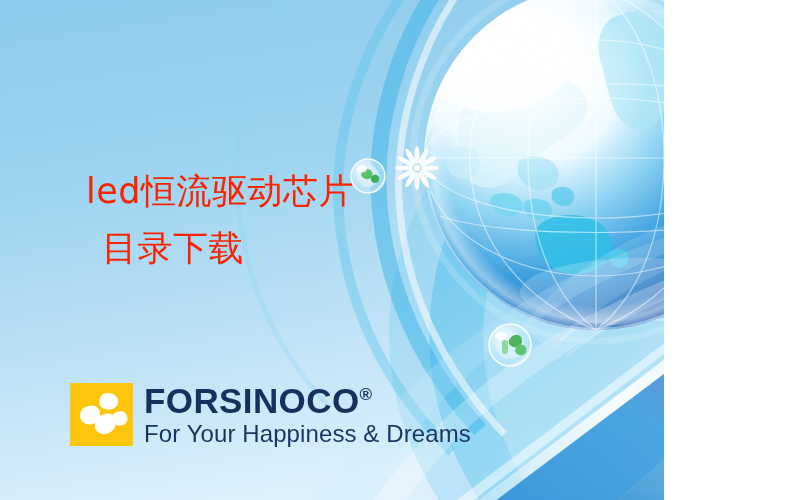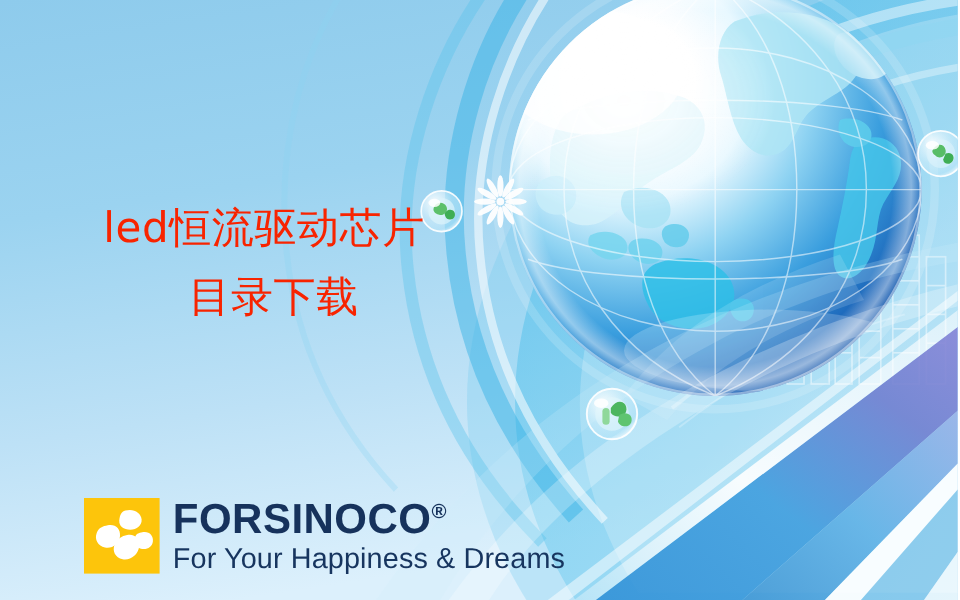--- a/index.html
+++ b/index.html
@@ -1,20 +1,20 @@
 <!DOCTYPE html>
 <html><head>
 <meta charset="utf-8">
 <style>
   html,body{margin:0;padding:0;background:#fff;}
   body{font-family:"Liberation Sans",sans-serif;}
 
   .stage{
     position:relative;
-    width:798px;height:500px;
+    width:664px;height:500px;
     overflow:hidden;
     background:linear-gradient(170deg,#8ecbec 0%,#95d0ef 28%,#a9d9f2 55%,#c3e4f7 78%,#d8eefb 100%);
   }
 
   
   .bg-layer{position:absolute;inset:0;overflow:hidden;}
   .bg-layer svg{position:absolute;top:0;left:0;display:block;}
 
   
   .headline{
@@ -22,28 +22,28 @@
     left:86px;top:163px;
     z-index:30;
     color:#f82400;
     font-size:35px;
     line-height:1.62;
     letter-spacing:.5px;
     white-space:nowrap;
     font-family:"DejaVu Sans","Liberation Sans",sans-serif;
   }
   .headline .l1{display:block;}
-  .headline .l2{display:block;padding-left:16px;text-align:center;}
+  .headline .l2{display:block;padding-left:16px;}
 
   
   .logo{
     position:absolute;
     left:70px;top:383px;
     z-index:30;
-    display:flex;align-items:center;margin-top:32px;
+    display:flex;align-items:center;
   }
   .logo-mark{
     width:63px;height:63px;
     background:#fdc50b;
     position:relative;
     flex:0 0 auto;
   }
   .logo-mark svg{position:absolute;top:0;left:0;}
   .logo-words{margin-left:11px;line-height:1;}
   .logo-name{

